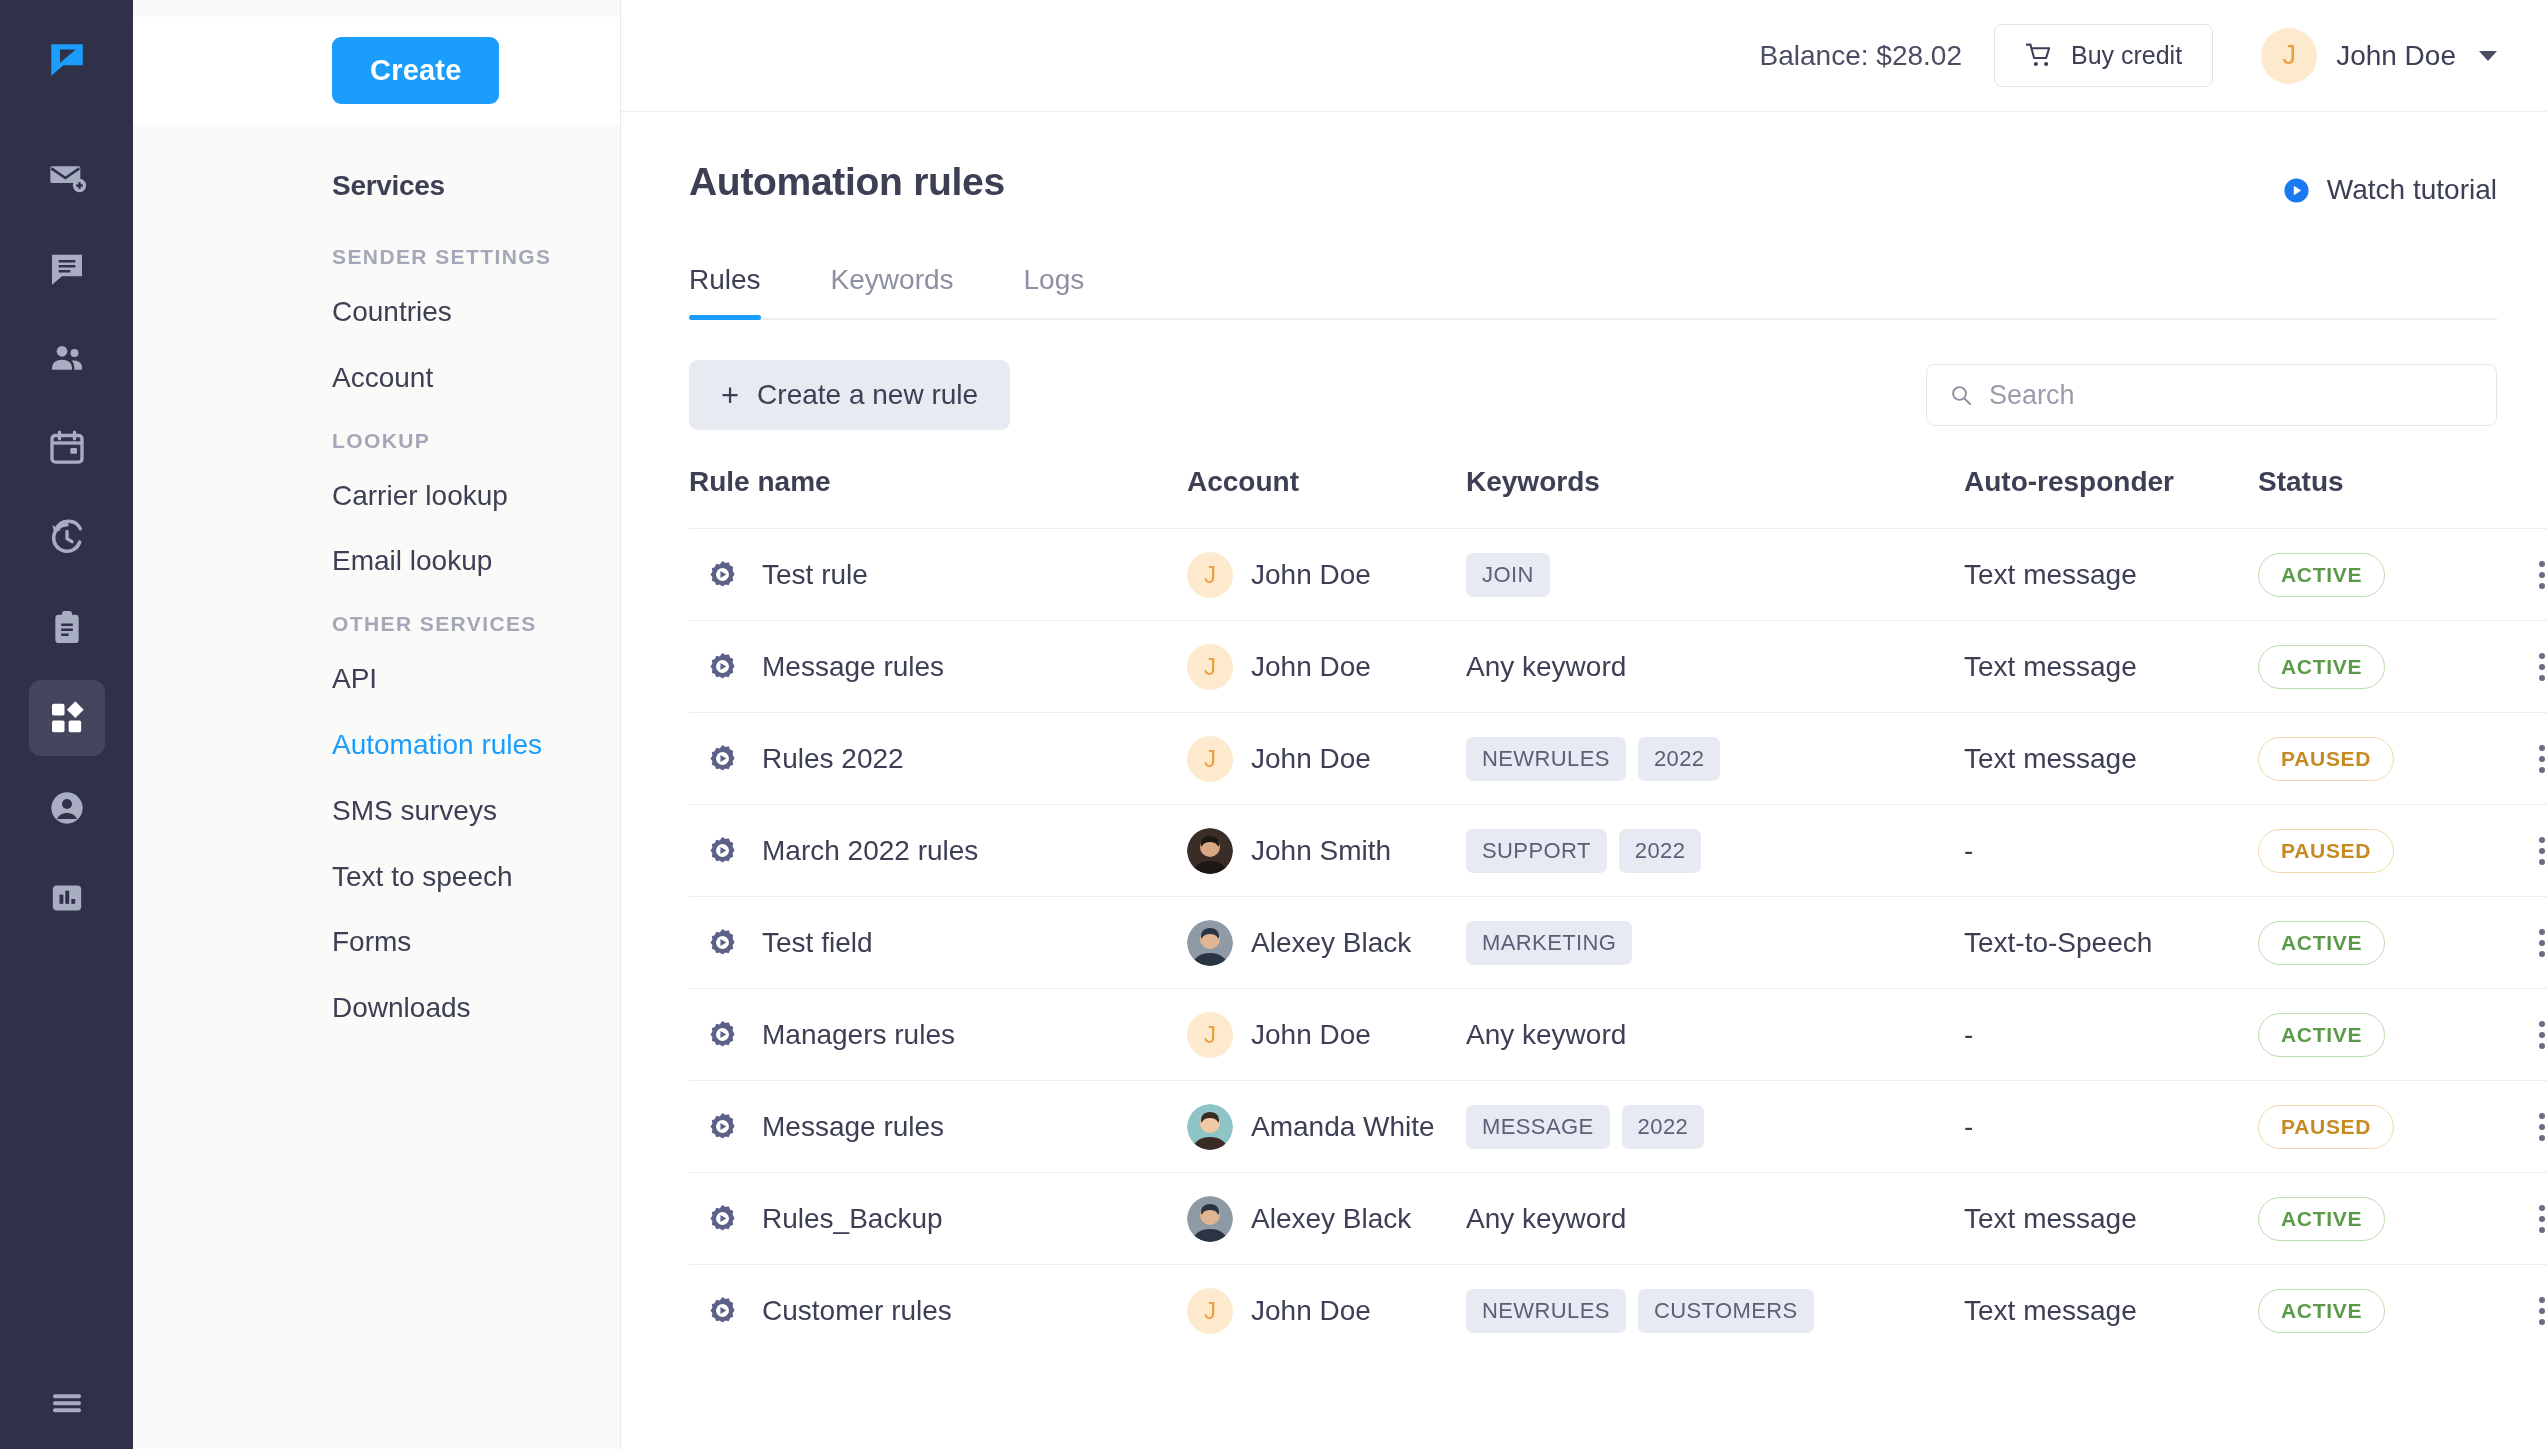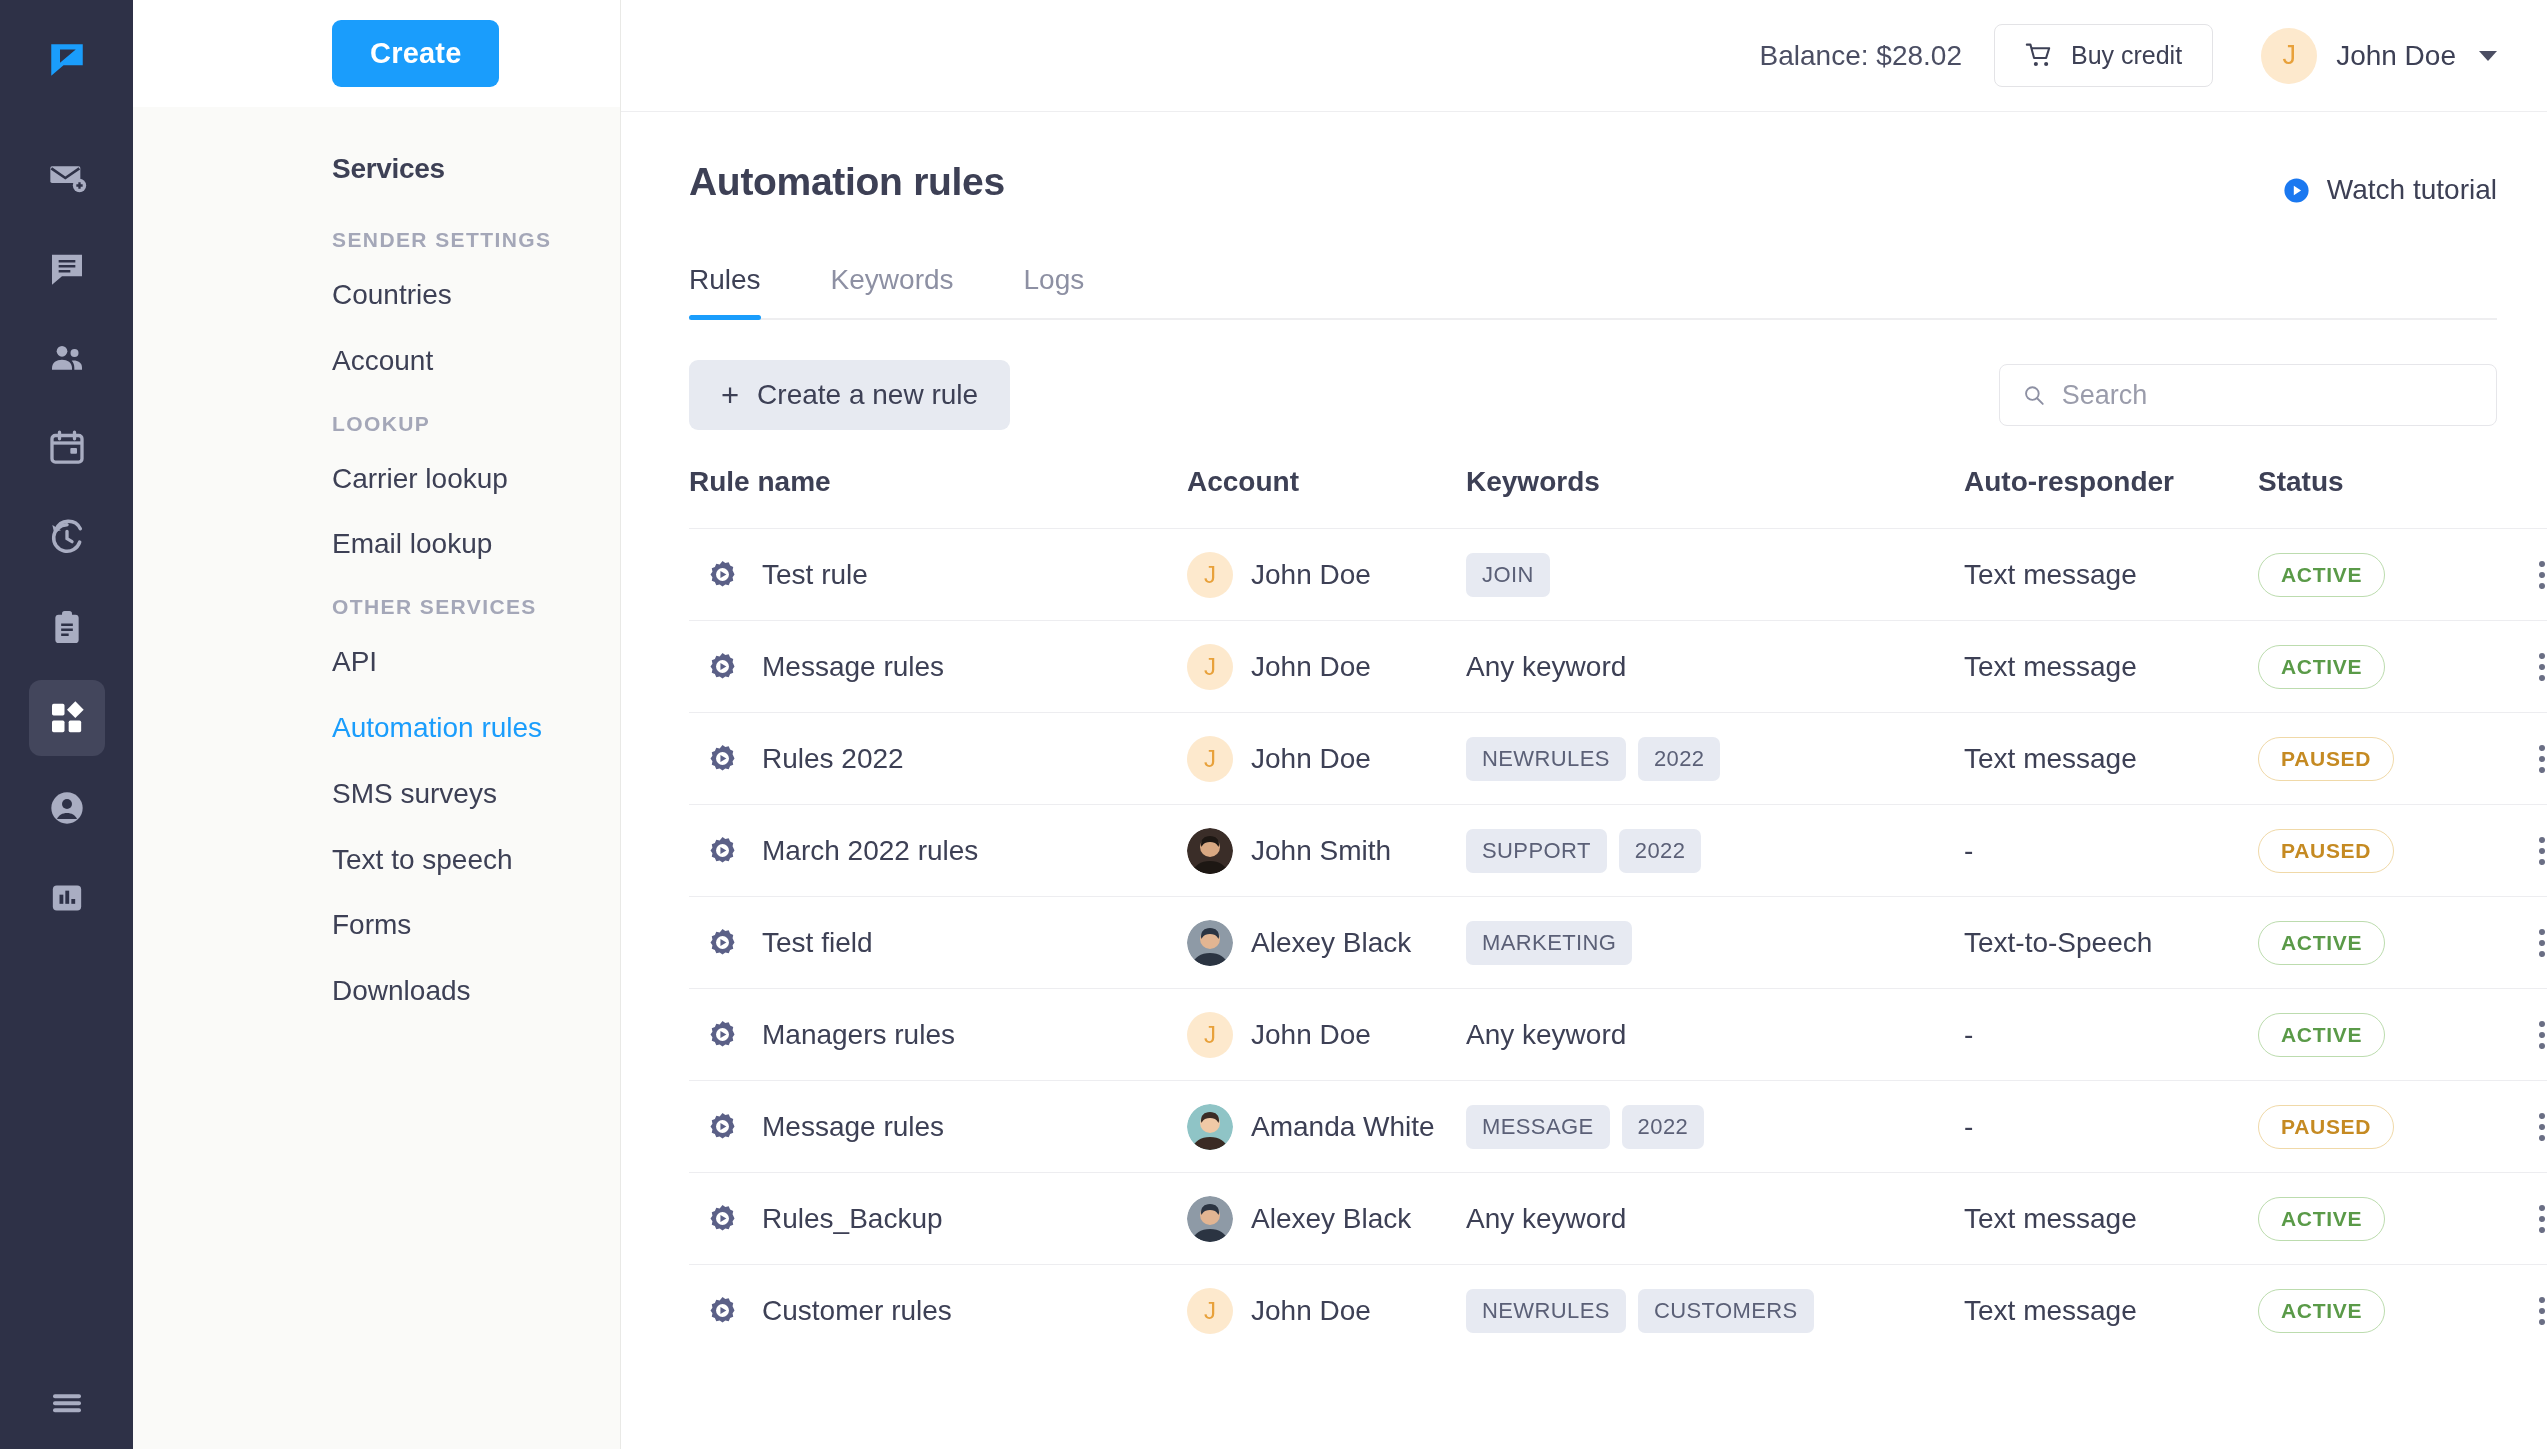--- a/index.html
+++ b/index.html
@@ -28,21 +28,21 @@
   .rail-item.active { background: #43465c; }
   .rail-item svg { display: block; }
   .rail-logo { margin-bottom: 42px; margin-top: 4px; }
   .rail-bottom { position: absolute; bottom: 26px; left: 0; width: 133px; display: flex; justify-content: center; }
 
   
   .sidebar {
     width: 488px; flex: 0 0 488px;
     background: #fafaf8;
     border-right: 1px solid #e9e9e6;
-    padding: 0 0 0 0;
+    padding: 17px 0 0 0;
     position: relative;
   }
   .sidebar-top {
     height: 107px;
     display: flex; align-items: center;
     padding-left: 199px;
     background: #ffffff;
   }
   .create-btn {
     background: #1a9dfc; color: #ffffff;
@@ -125,21 +125,21 @@
 
   .toolbar { display: flex; align-items: center; justify-content: space-between; margin-top: 40px; }
   .new-rule-btn {
     display: flex; align-items: center; gap: 18px;
     background: #e7eaf1; border: none; border-radius: 9px;
     padding: 19px 32px; font-size: 28px; color: #3d4055;
     cursor: pointer; font-family: "Liberation Sans", sans-serif;
   }
   .plus { font-size: 31px; color: #3d4055; line-height: 1; font-weight: 400; }
   .search-box {
-    width: 498px; height: 62px;
+    width: 571px; height: 62px;
     border: 1px solid #e6e6ea; border-radius: 8px;
     display: flex; align-items: center; gap: 16px;
     padding: 0 22px;
   }
   .search-input {
     border: none; outline: none; background: transparent;
     font-size: 27px; color: #3d4055; width: 100%;
     font-family: "Liberation Sans", sans-serif;
   }
   .search-input::placeholder { color: #9a9cab; }

